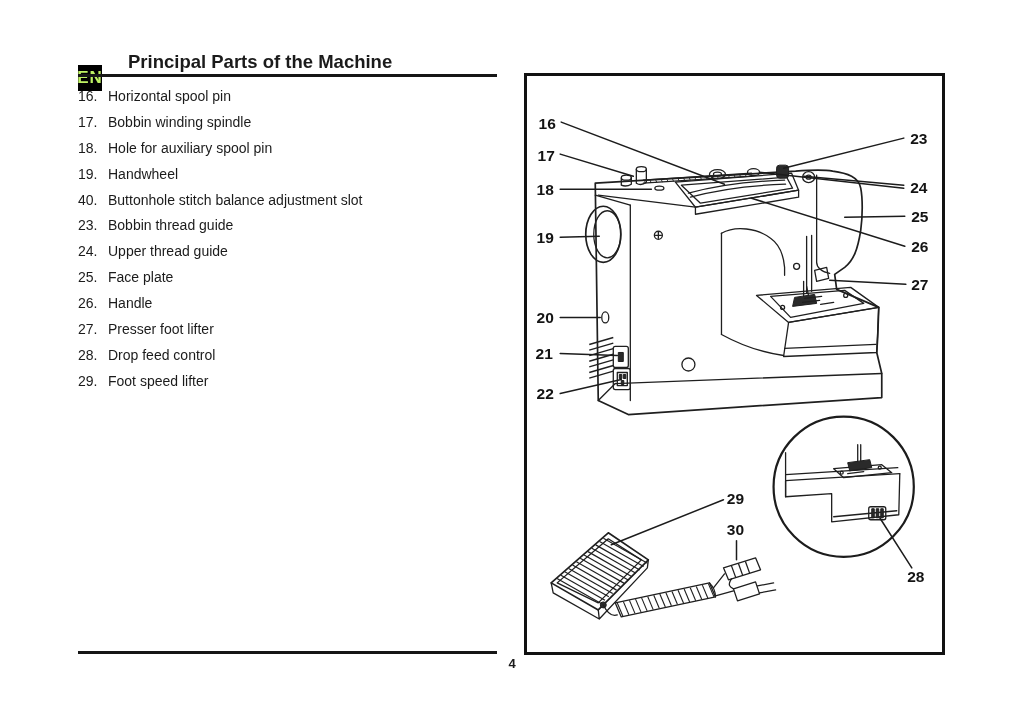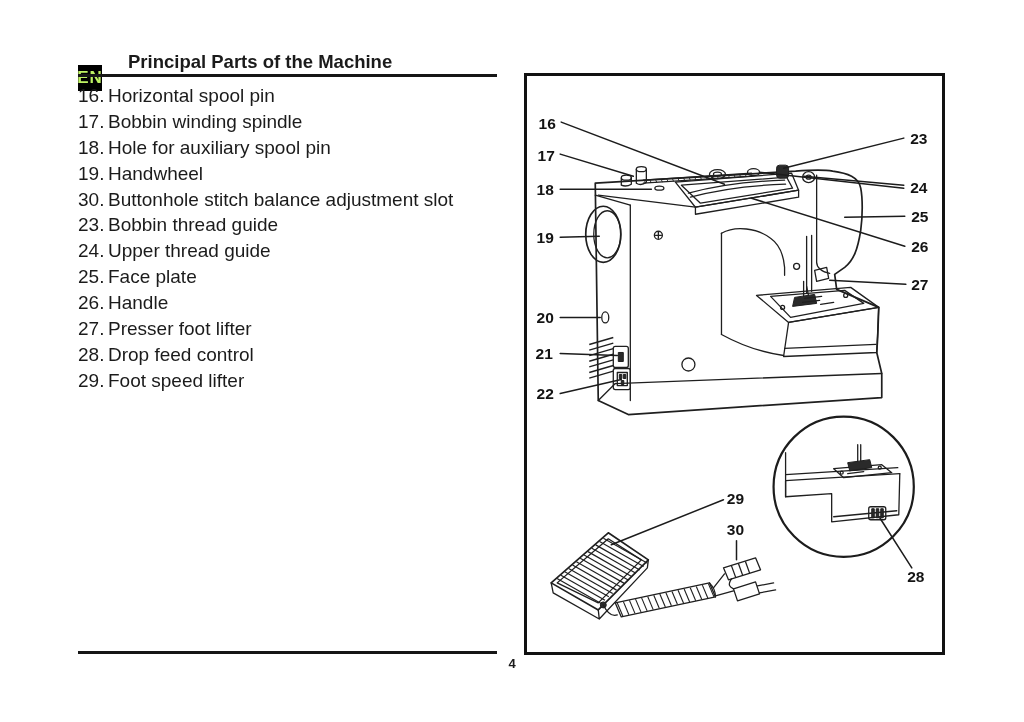--- a/index.html
+++ b/index.html
@@ -14,21 +14,21 @@
     background:#000;color:#bef264;font-weight:bold;font-size:17px;
     display:flex;align-items:center;justify-content:center;letter-spacing:1px;margin-top:16px;
   }
   .page-title{
     position:absolute;left:128px;top:48px;height:27px;line-height:27px;
     font-size:18.5px;font-weight:bold;white-space:nowrap;text-align:right;
   }
   .title-rule{position:absolute;left:78px;top:74px;width:419px;height:3px;background:#161616;}
   .bottom-rule{position:absolute;left:78px;top:651px;width:419px;height:3px;background:#161616;}
   .parts-list{position:absolute;left:78px;top:83px;width:430px;}
-  .parts-list .li{display:flex;height:25.9px;align-items:center;font-size:19px;}
+  .parts-list .li{display:flex;height:25.9px;align-items:center;font-size:14px;}
   .parts-list .num{width:30px;flex:0 0 30px;}
   .page-number{
     position:absolute;left:500px;top:656px;width:24px;text-align:center;
     font-size:13px;font-weight:bold;
   }
   .diagram-frame{
     position:absolute;left:524px;top:73px;width:421px;height:582px;
     box-sizing:border-box;border:3.5px solid #111;background:#fff;
   }
   .diagram-frame svg{display:block;width:100%;height:100%;}
@@ -59,21 +59,21 @@
       </div>
       <div class="li">
         <span class="num">18.</span>
         <span>Hole for auxiliary spool pin</span>
       </div>
       <div class="li">
         <span class="num">19.</span>
         <span>Handwheel</span>
       </div>
       <div class="li">
-        <span class="num">30.</span>
+        <span class="num">40.</span>
         <span>Buttonhole stitch balance adjustment slot</span>
       </div>
       <div class="li">
         <span class="num">23.</span>
         <span>Bobbin thread guide</span>
       </div>
       <div class="li">
         <span class="num">24.</span>
         <span>Upper thread guide</span>
       </div>

